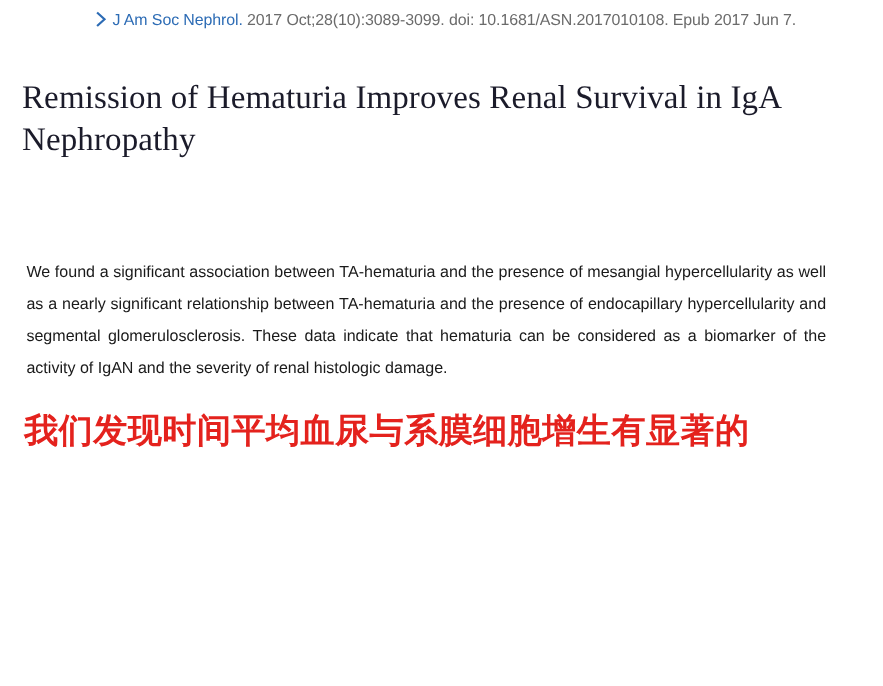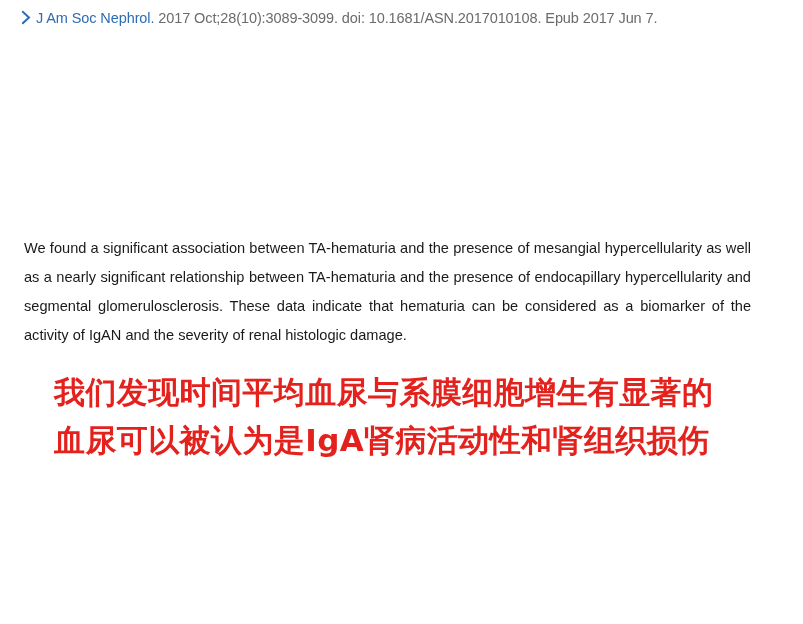--- a/index.html
+++ b/index.html
@@ -25,20 +25,21 @@
 
   
   .citation-row {
     position: absolute;
     left: 20px;
     top: 8px;
     width: 770px;
     display: flex;
     align-items: baseline;
     white-space: nowrap;
+    justify-content: center;
   }
   .chevron-icon {
     display: inline-block;
     width: 13px;
     height: 15px;
     flex: 0 0 auto;
     position: relative;
     top: 2px;
     margin-right: 3px;
   }
@@ -106,39 +107,38 @@
     font-family: "DejaVu Sans", "Liberation Sans", sans-serif;
     font-size: 31px;
     line-height: 48px;
     font-weight: 700;
     color: #e4221d;
     letter-spacing: 0.4px;
   }
   .abstract-zh .zh-line {
     display: block;
     white-space: nowrap;
-    margin-left: 32px;
   }
 </style>
 </head>
 <body>
 
 <div class="page">
 
   <div class="citation-row">
     <span class="chevron-icon">
       <svg width="13" height="15" viewBox="0 0 13 15" aria-hidden="true">
         <path d="M3 2 L9 7.5 L3 13" fill="none" stroke="#2d6cb5" stroke-width="2" stroke-linecap="square" stroke-linejoin="miter"></path>
       </svg>
     </span>
     <span class="citation-text"><span class="journal-name">J Am Soc Nephrol.</span><span> 2017 Oct;28(10):3089-3099. doi: 10.1681/ASN.2017010108. Epub 2017 Jun 7.</span></span>
   </div>
 
+  <h1 class="title-en">Remission of Hematuria Improves Renal Survival in IgA Nephropathy</h1>
 
 
   <p class="abstract-en">We found a significant association between TA-hematuria and the presence of mesangial hypercellularity as well as a nearly significant relationship between TA-hematuria and the presence of endocapillary hypercellularity and segmental glomerulosclerosis. These data indicate that hematuria can be considered as a biomarker of the activity of IgAN and the severity of renal histologic damage.</p>
 
   <div class="abstract-zh">
     <span class="zh-line">我们发现时间平均血尿与系膜细胞增生有显著的</span>
-    <span class="zh-line">血尿可以被认为是IgA肾病活动性和肾组织损伤</span>
   </div>
 
 </div>
 
 </body></html>

